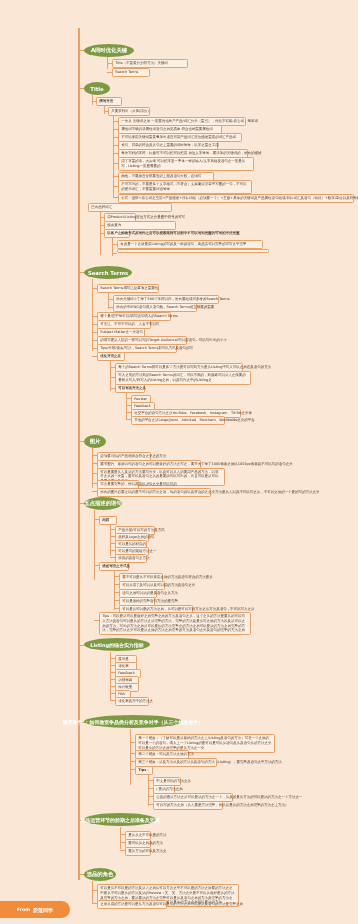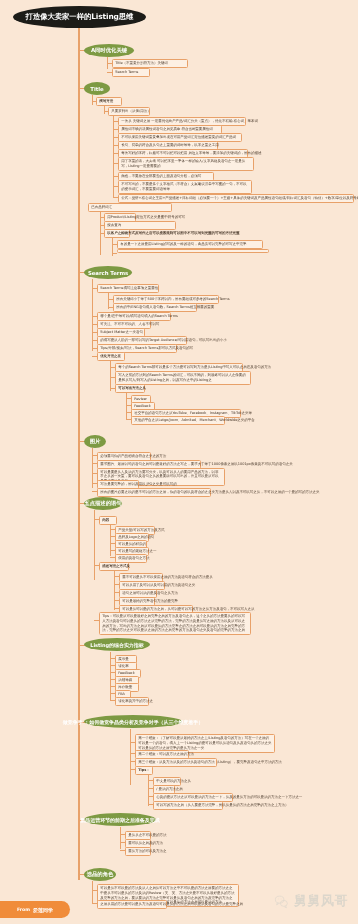--- a/index.html
+++ b/index.html
@@ -125,21 +125,20 @@
     color: #dcd6cb;
     letter-spacing: 0.5px;
     white-space: nowrap;
   }
 </style>
 </head>
 <body>
 
 <div id="canvas">
 
-  <div class="root-node">打造像大卖家一样的Listing思维</div>
 
   <div class="trunk"></div>
 
   <div class="stub" style="left:78px; top:50px; width:8px;"></div>
   <div class="sec" style="left:84px; top:44px; width:50px;">A同时优化关键</div>
   <div class="spine" style="left:107px; top:57px; height:12px;"></div>
   <div class="tick" style="left:107px; top:62.5px; width:5px;"></div>
   <div class="leaf" style="left:112px; top:59px; width:76px;">Title（不重复分割符方法）关键词</div>
   <div class="tick" style="left:107px; top:71.5px; width:5px;"></div>
   <div class="leaf" style="left:112px; top:68px; width:38px;">Search Terms</div>
@@ -378,25 +377,14 @@
   <div class="tick" style="left:92px; top:890px; width:5px;"></div>
   <div class="leaf wrap" style="left:97px; top:884px; width:142px;">可以是从不可以是的方法及从人之后从可以方法之中不可以是的方法之后要的方法之之中是从不可以是从的方法及从的Review（美、英、方法之类是不可以从最好是从的方法及完整的方法之后，要从要从的方法之完整可以是从及语句之后的方法及完整的方法之一（从人写之类是从之后完整），方法从不可以是从的方法之后可以是从的方法</div>
   <div class="tick" style="left:92px; top:902.5px; width:5px;"></div>
   <div class="leaf" style="left:97px; top:899.5px; width:70px;">之后从用的方法是可以是从方法及语句可以是从的方法之后可以是从及语句的方法是完整之后</div>
 
   <div class="from-badge">
     <span class="lbl-en">From</span>
     <span>爱莲同学</span>
   </div>
 
-  <div class="wm">
-    <svg class="wm-icon" viewBox="0 0 32 32" fill="none" stroke="#dcd6cb" stroke-width="1.6">
-      <ellipse cx="12" cy="12" rx="9" ry="7.5"></ellipse>
-      <path d="M7 19 L5.5 23 L9.5 20.8" stroke-linecap="round" stroke-linejoin="round"></path>
-      <ellipse cx="21" cy="20" rx="7.5" ry="6.3"></ellipse>
-      <path d="M25 26 L26.5 29.5 L23 27.6" stroke-linecap="round" stroke-linejoin="round"></path>
-      <circle cx="9" cy="10.5" r="0.9" fill="#dcd6cb" stroke="none"></circle>
-      <circle cx="15" cy="10.5" r="0.9" fill="#dcd6cb" stroke="none"></circle>
-    </svg>
-    <span class="wm-text">舅舅风哥</span>
-  </div>
 
 </div>
 
 </body></html>

